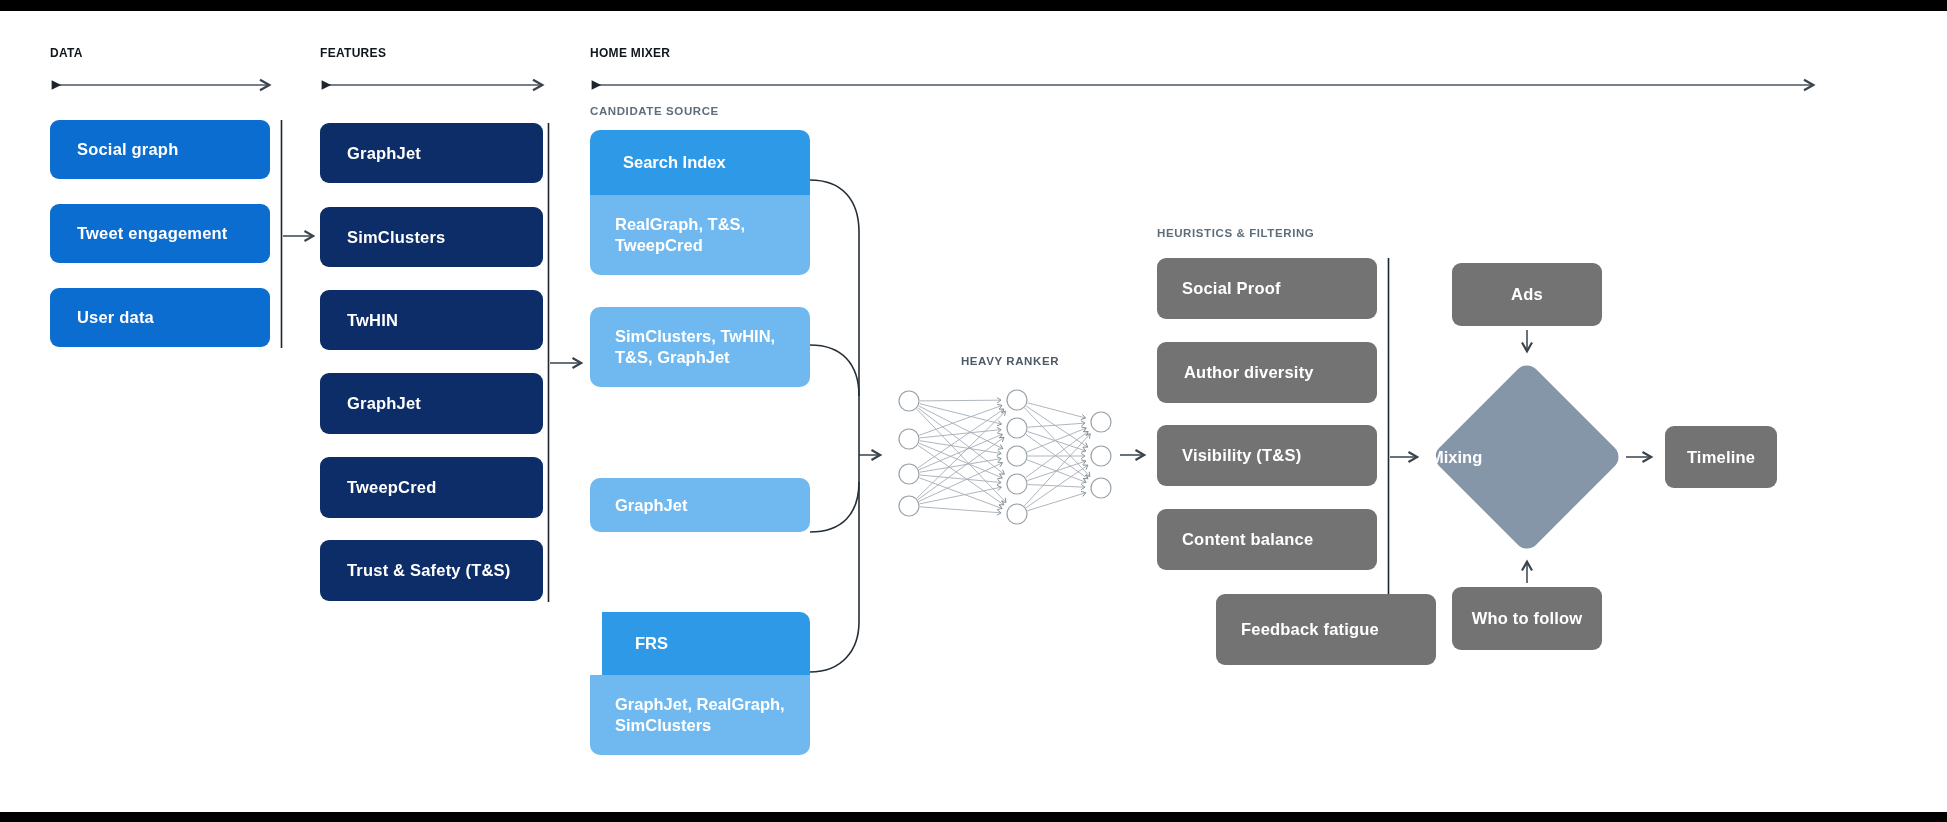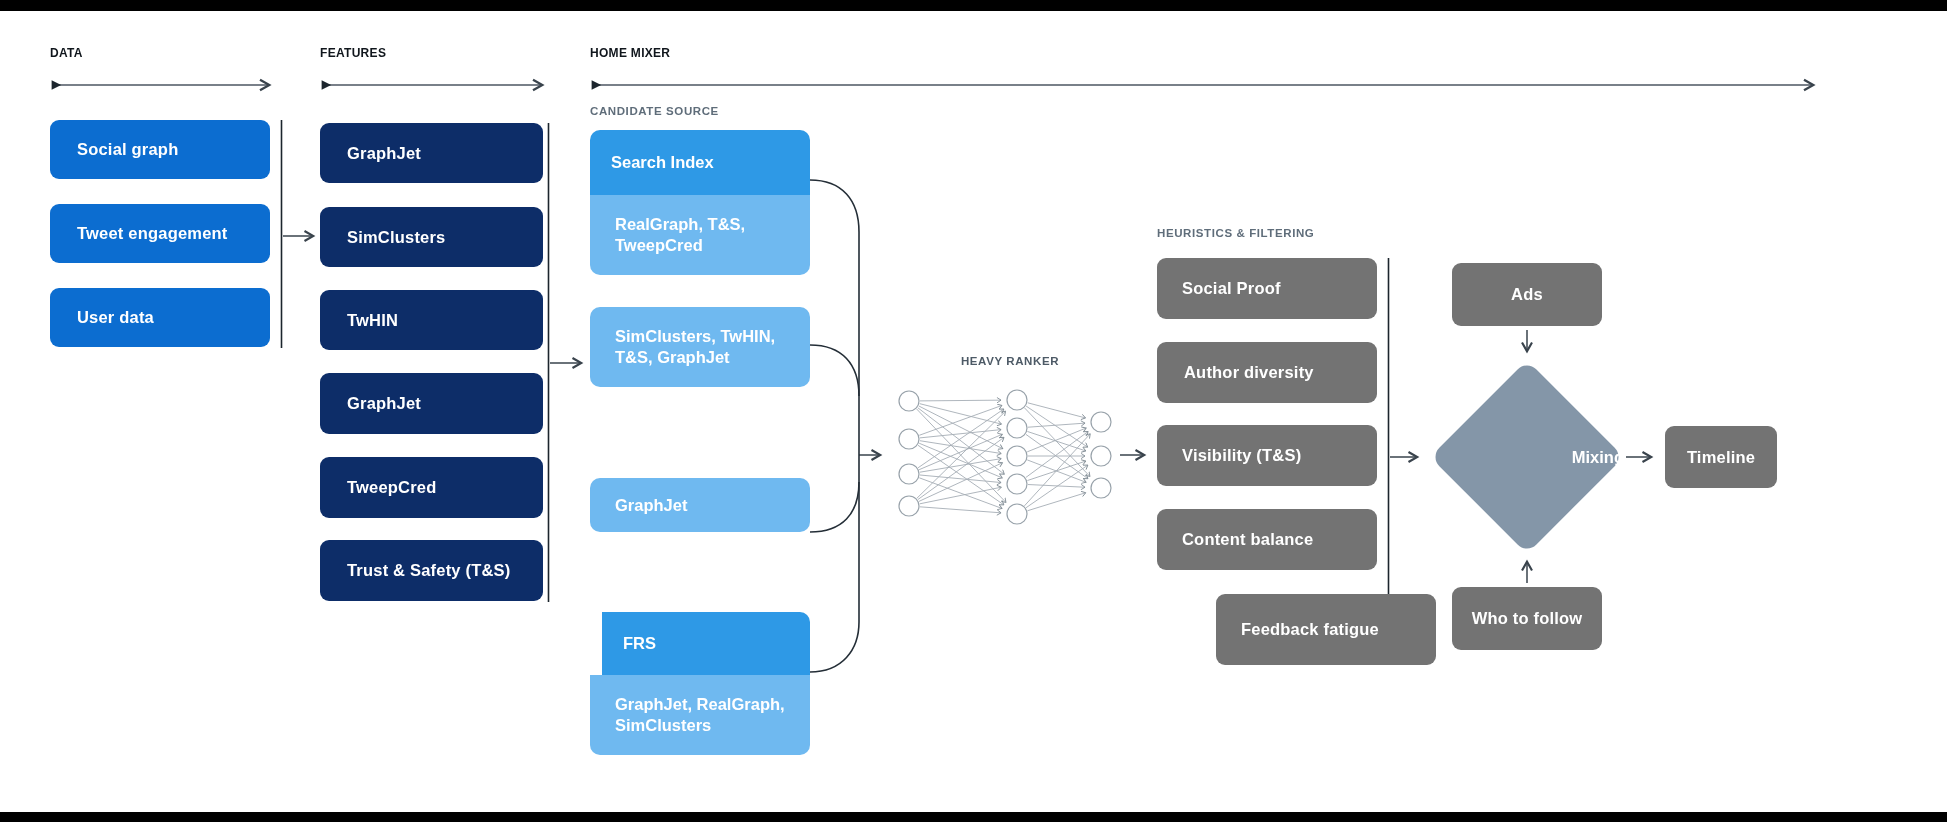--- a/index.html
+++ b/index.html
@@ -10,25 +10,25 @@
   .hdr{font-size:12px;font-weight:700;color:#10161c;letter-spacing:.3px;}
   .sublabel{font-size:11.5px;font-weight:600;color:#5f6d7a;letter-spacing:.6px;}
   .box{border-radius:9px;color:#fff;display:flex;align-items:center;
        padding-left:27px;font-size:16.5px;font-weight:600;letter-spacing:.2px;}
   .data-box{background:#0c6dd0;}
   .feat-box{background:#0d2d68;}
   .pipe-box{background:#737373;}
   .center-box{justify-content:center;padding-left:0;}
   .cand{border-radius:10px;overflow:hidden;color:#fff;}
   .cand-head{background:#2e99e6;display:flex;align-items:center;
-       padding-left:21px;font-size:16.5px;font-weight:600;box-sizing:border-box;}
+       padding-left:33px;font-size:16.5px;font-weight:600;box-sizing:border-box;}
   .cand-sub{background:#6fb9f0;display:flex;align-items:center;
        padding-left:25px;padding-right:14px;font-size:16.5px;font-weight:600;
        white-space:pre-line;line-height:1.25;box-sizing:border-box;}
-  .diamond-wrap{display:flex;align-items:center;justify-content:flex-end;}
+  .diamond-wrap{display:flex;align-items:center;justify-content:flex-start;}
   .diamond-shape{position:absolute;left:50%;top:50%;width:137px;height:137px;
        transform:translate(-50%,-50%) rotate(45deg);background:#8496a8;border-radius:13px;}
   .diamond-label{position:relative;color:#fff;font-size:16.5px;font-weight:600;}
   svg#wires{position:absolute;left:0;top:0;pointer-events:none;}
   .sep{stroke:#1c252d;stroke-width:1.6;}
   .flow{stroke:#39434c;stroke-width:1.5;fill:none;}
   .collector{stroke:#242e37;stroke-width:1.6;fill:none;}
   .hdr-line{stroke:#4c5662;stroke-width:1.6;fill:none;}
   .nn-edge{stroke:#a6aeb5;stroke-width:.9;}
   .nn-node{fill:#fff;stroke:#98a2aa;stroke-width:1.2;}

